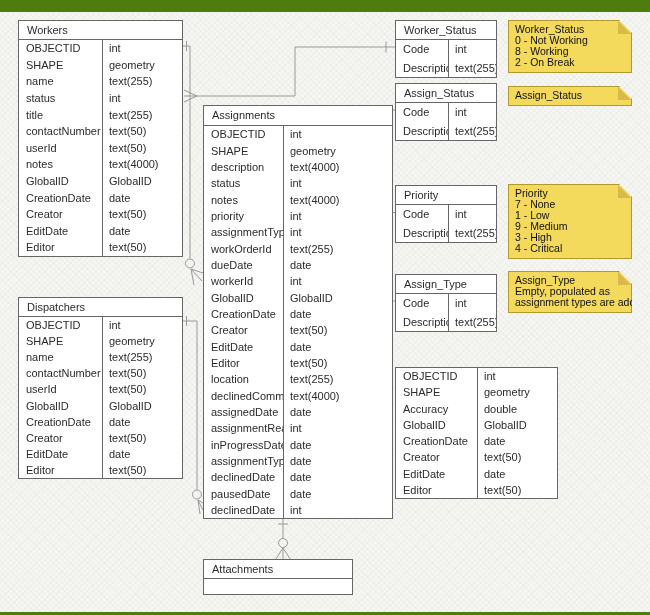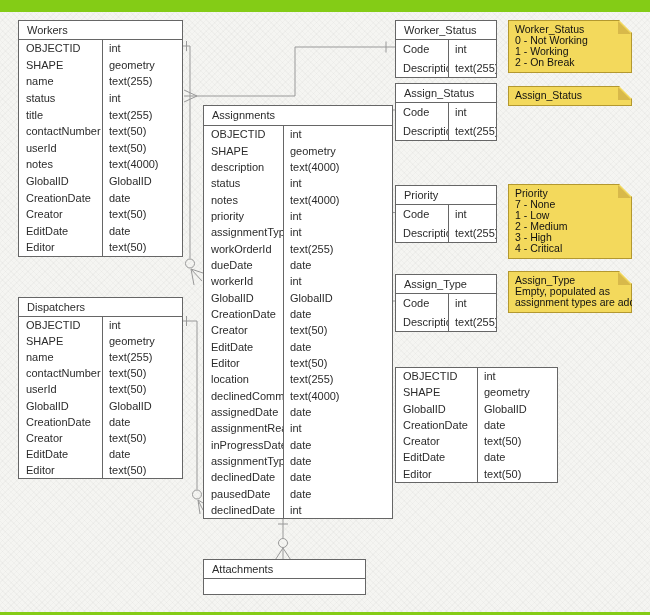--- a/index.html
+++ b/index.html
@@ -7,21 +7,21 @@
     --table-border:#666666;
     --wire:#999999;
     --note-fill:#f3d95c;
     --note-border:#b3982f;
     --note-fold:#d8b94a;
     --text:#2b2b2b;
   }
   html,body{margin:0;padding:0;}
   body{width:650px;height:615px;overflow:hidden;background:#ffffff;
        font-family:"Liberation Sans","DejaVu Sans",sans-serif;}
-  .page{position:relative;width:650px;height:615px;background:#84cc16;}
+  .page{position:relative;width:650px;height:615px;background:#4d7c0f;}
   .bgarea{position:absolute;left:0;top:12px;width:650px;height:600px;
     background:
       repeating-linear-gradient(45deg, rgba(0,0,0,0.022) 0 1px, transparent 1px 4px),
       repeating-linear-gradient(-45deg, rgba(0,0,0,0.022) 0 1px, transparent 1px 4px),
       var(--canvas-bg);
     z-index:0;}
   svg.wires{position:absolute;left:0;top:0;z-index:1;pointer-events:none;}
   svg.wires path{stroke:var(--wire);stroke-width:1;fill:none;}
   svg.wires circle{stroke:var(--wire);stroke-width:1;fill:none;}
 
@@ -363,20 +363,24 @@
     <div>
         <div class="erow">
           <span class="fname">OBJECTID</span>
           <span class="ftype">int</span>
         </div>
         <div class="erow">
           <span class="fname">SHAPE</span>
           <span class="ftype">geometry</span>
         </div>
         <div class="erow">
+          <span class="fname">Accuracy</span>
+          <span class="ftype">double</span>
+        </div>
+        <div class="erow">
           <span class="fname">GlobalID</span>
           <span class="ftype">GlobalID</span>
         </div>
         <div class="erow">
           <span class="fname">CreationDate</span>
           <span class="ftype">date</span>
         </div>
         <div class="erow">
           <span class="fname">Creator</span>
           <span class="ftype">text(50)</span>
@@ -385,47 +389,47 @@
           <span class="fname">EditDate</span>
           <span class="ftype">date</span>
         </div>
         <div class="erow">
           <span class="fname">Editor</span>
           <span class="ftype">text(50)</span>
         </div>
       </div>
   </div>
 
-  <div class="etable" style="left:203px;top:559px;width:163px;--th:18px">
+  <div class="etable" style="left:203px;top:559px;width:150px;--th:18px">
     <div class="ettl">Attachments</div>
     <div class="attach-empty"></div>
   </div>
 
   <div class="note" style="left:508px;top:20px;width:124px">
     <div class="fold"></div>
     <div class="ntl">Worker_Status</div>
     <div>
         <div class="nline">0 - Not Working</div>
-        <div class="nline">1 - Working</div>
+        <div class="nline">8 - Working</div>
         <div class="nline">2 - On Break</div>
       </div>
   </div>
 
   <div class="note" style="left:508px;top:86px;width:124px">
     <div class="fold"></div>
     <div class="ntl">Assign_Status</div>
   </div>
 
   <div class="note" style="left:508px;top:184px;width:124px">
     <div class="fold"></div>
     <div class="ntl">Priority</div>
     <div>
         <div class="nline">7 - None</div>
         <div class="nline">1 - Low</div>
-        <div class="nline">2 - Medium</div>
+        <div class="nline">9 - Medium</div>
         <div class="nline">3 - High</div>
         <div class="nline">4 - Critical</div>
       </div>
   </div>
 
   <div class="note" style="left:508px;top:271px;width:124px">
     <div class="fold"></div>
     <div class="ntl">Assign_Type</div>
     <div>
         <div class="nline">Empty, populated as</div>

